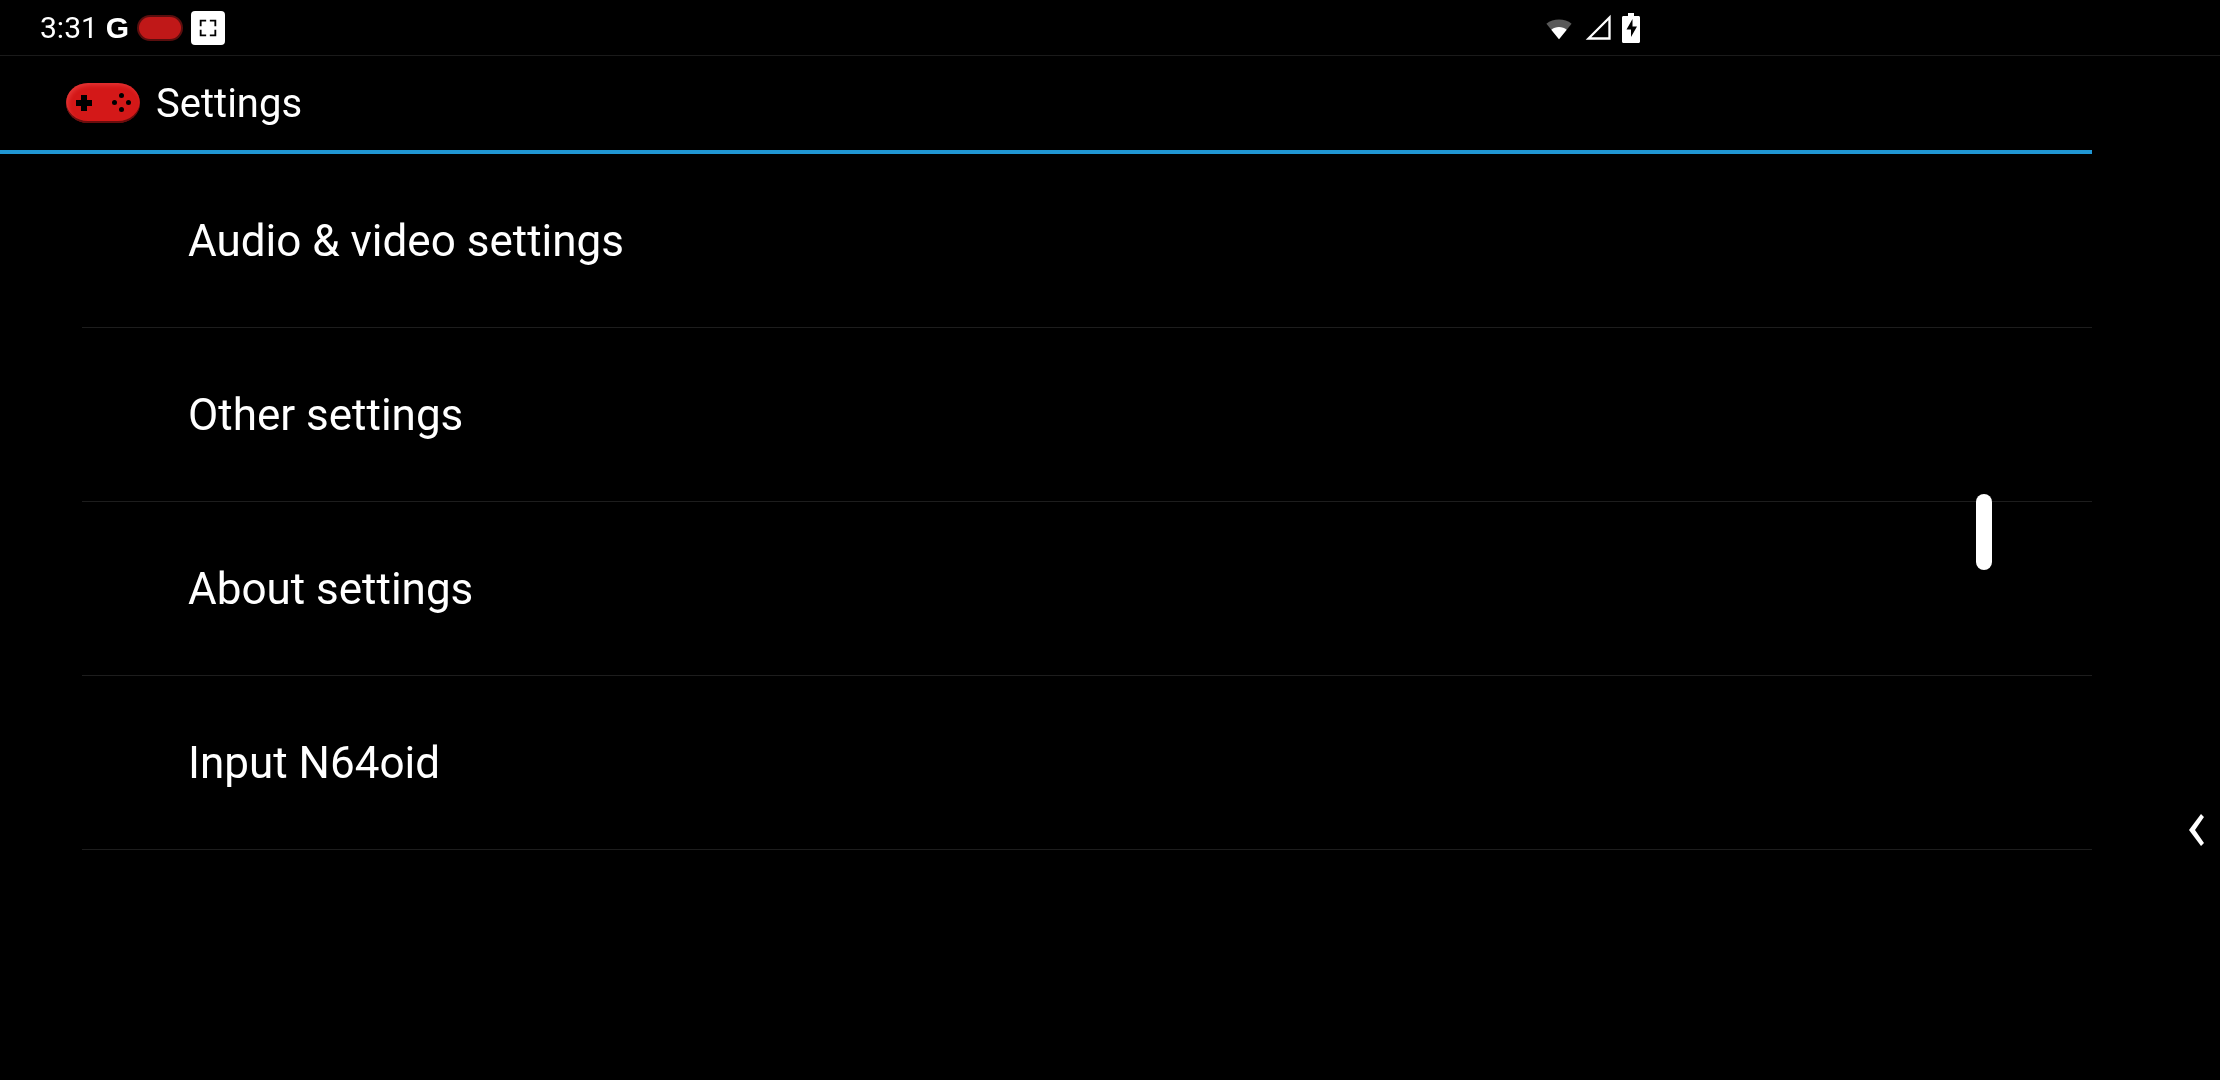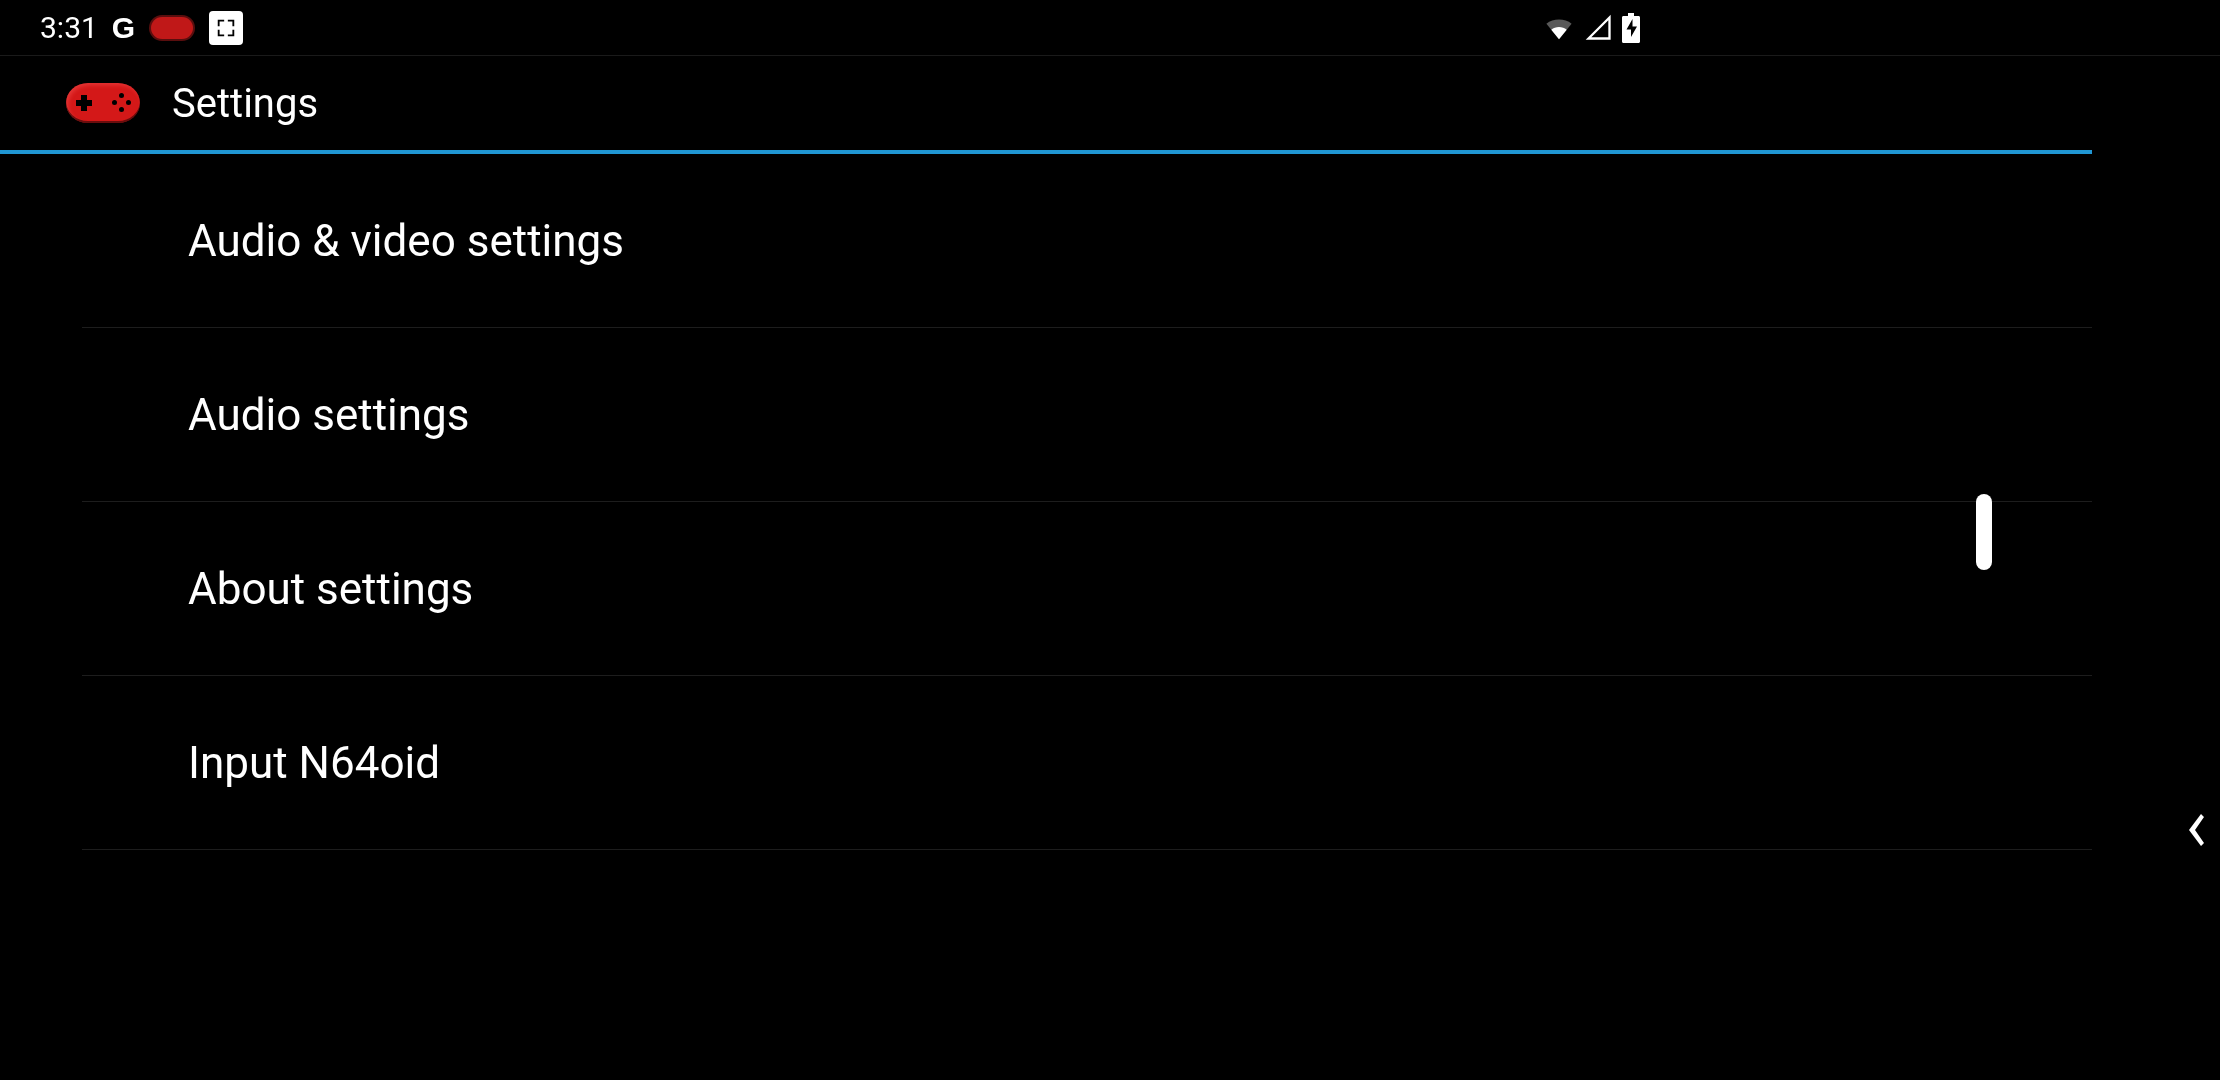--- a/index.html
+++ b/index.html
@@ -20,21 +20,21 @@
       height: 56px;
       display: flex;
       align-items: center;
       justify-content: space-between;
       padding: 0 40px 0 40px;
       border-bottom: 1px solid #1a1a1a;
     }
     .status-left {
       display: flex;
       align-items: center;
-      gap: 14px;
+      gap: 8px;
     }
     .clock {
       font-size: 30px;
       font-weight: 400;
       color: #fff;
     }
     .g-icon {
       font-size: 30px;
       font-weight: bold;
       color: #fff;
@@ -74,21 +74,21 @@
       padding-right: 540px;
     }
     .wifi-icon svg, .signal-icon svg, .battery-icon svg {
       display: block;
     }
     .app-header {
       height: 98px;
       display: flex;
       align-items: center;
       padding-left: 66px;
-      gap: 32px;
+      gap: 16px;
       border-bottom: 4px solid #2097d4;
       margin-right: 128px;
     }
     .app-icon {
       width: 74px;
       height: 40px;
       position: relative;
     }
     .app-icon .pad-body {
       width: 74px;
@@ -225,21 +225,21 @@
     </div>
   </div>
   <div class="app-title">Settings</div>
 </div>
 
 <div class="settings-list">
   <div class="settings-item">
     <span class="settings-item-label">Audio &amp; video settings</span>
   </div>
   <div class="settings-item">
-    <span class="settings-item-label">Audio settings</span>
+    <span class="settings-item-label">Other settings</span>
   </div>
   <div class="settings-item">
     <span class="settings-item-label">About settings</span>
   </div>
   <div class="settings-item">
     <span class="settings-item-label">Input N64oid</span>
   </div>
 </div>
 
 <div class="scroll-thumb"></div>

